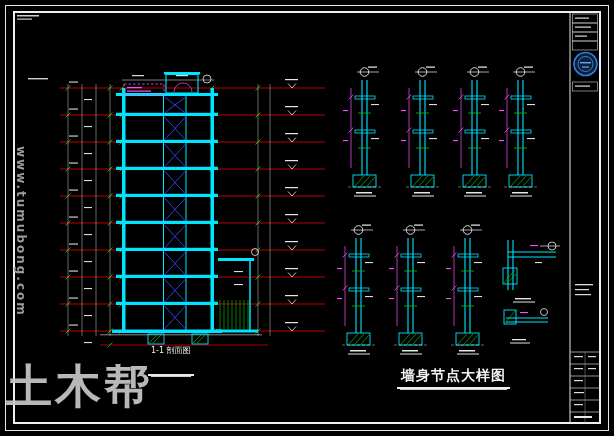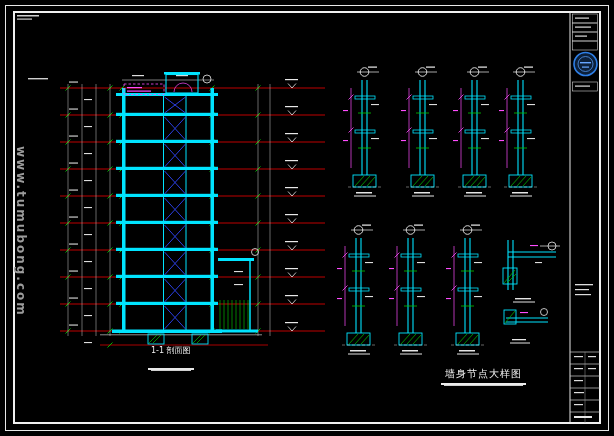--- a/index.html
+++ b/index.html
@@ -6,25 +6,25 @@
   .stage{position:relative;width:614px;height:436px;background:#000;overflow:hidden;
          font-family:"DejaVu Sans",sans-serif;}
   svg{position:absolute;left:0;top:0;}
   .wm-brand{position:absolute;left:6px;top:362px;font-size:46px;font-weight:bold;
             color:#c6c6c6;letter-spacing:3px;opacity:.93;line-height:1.05;}
   .wm-url{position:absolute;left:9px;top:412px;font-size:13px;font-weight:bold;
           color:#bdbdbd;letter-spacing:.5px;}
   .wm-side{position:absolute;left:14px;top:146px;writing-mode:vertical-rl;
            font-size:12px;color:#9c9c9c;letter-spacing:2px;font-weight:600;}
   .lbl-section{position:absolute;left:148px;top:345px;font-size:8px;color:#f0f0f0;
-               border-bottom:2px solid #e8e8e8;padding:0 3px 12px;
+               border-bottom:2px solid #e8e8e8;padding:0 3px 18px;
                box-shadow:0 4px 0 -3px #cfcfcf;white-space:nowrap;}
-  .lbl-details{position:absolute;left:397px;top:367px;font-size:10px;color:#f2f2f2;
-               font-weight:400;border-bottom:2px solid #ededed;padding:0 4px 2px;
-               letter-spacing:1px;box-shadow:0 4px 0 -3px #cfcfcf;white-space:nowrap;margin-left:44px;}
+  .lbl-details{position:absolute;left:397px;top:367px;font-size:14px;color:#f2f2f2;
+               font-weight:700;border-bottom:2px solid #ededed;padding:0 4px 2px;
+               letter-spacing:1px;box-shadow:0 4px 0 -3px #cfcfcf;white-space:nowrap;}
 </style>
 </head>
 <body>
 
 <div class="stage">
 
 <svg width="614" height="436" viewBox="0 0 614 436">
   <defs>
 
     <g id="lvl">
@@ -251,17 +251,18 @@
     <rect x="574" y="392" width="10" height="1.2" fill="#dddddd"></rect>
     <rect x="574" y="404" width="9" height="1.2" fill="#dddddd"></rect>
     <rect x="574" y="416" width="18" height="2" fill="#e8e8e8"></rect>
   </g>
 </svg>
 
 <div class="lbl-section">1-1 剖面图</div>
 
 <div class="lbl-details">墙身节点大样图</div>
 
+<div class="wm-brand">土木帮</div>
 
 
 <div class="wm-side">www.tumubong.com</div>
 
 </div>
 
 </body></html>

